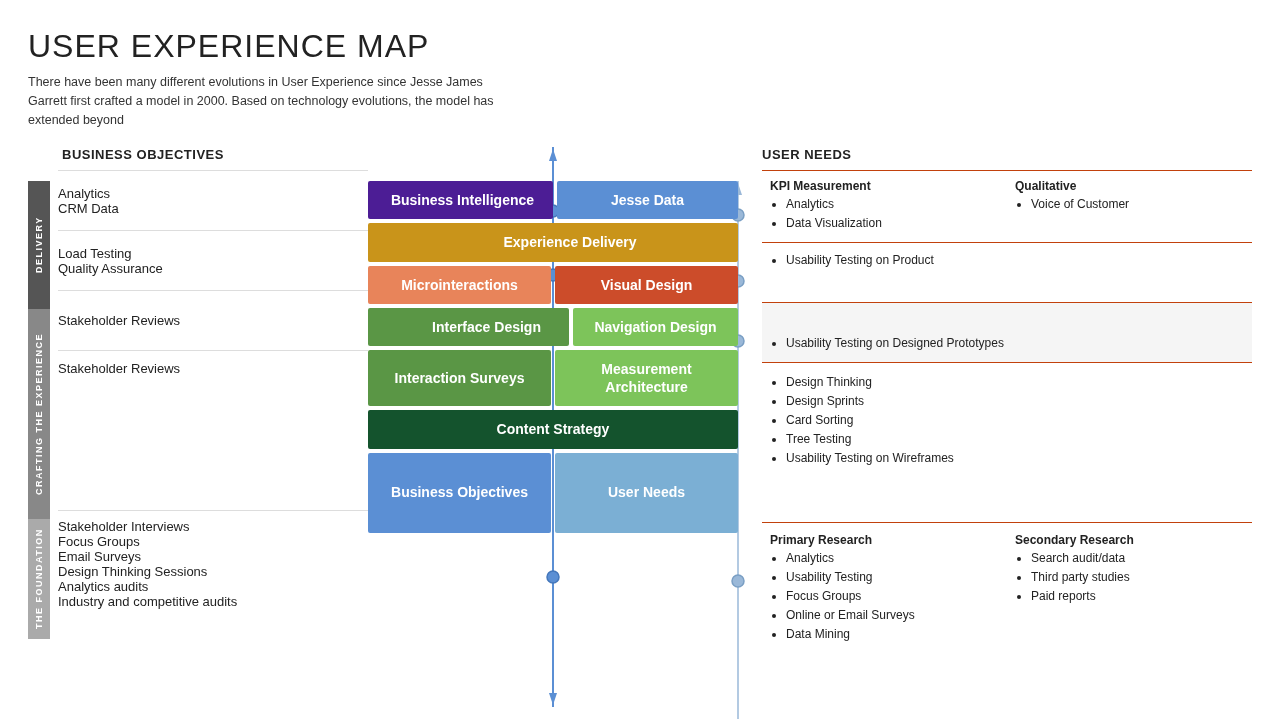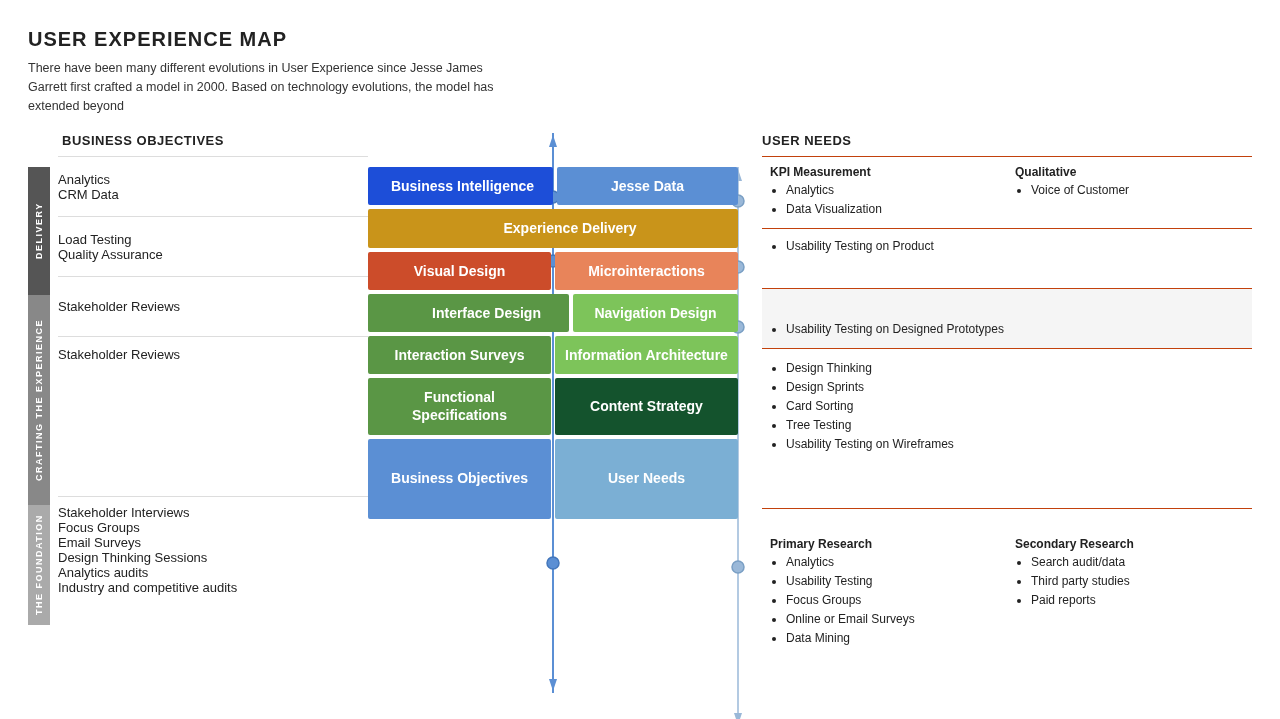--- a/index.html
+++ b/index.html
@@ -9,22 +9,22 @@
       font-size: 13px;
       color: #222;
       width: 1280px;
       min-height: 719px;
       overflow: hidden;
     }
     .page {
       padding: 28px 28px 20px 28px;
     }
     .title {
-      font-size: 20px;
-      font-weight: 700;
+      font-size: 32px;
+      font-weight: 400;
       letter-spacing: 1px;
       margin-bottom: 8px;
     }
     .subtitle {
       font-size: 12.5px;
       color: #333;
       max-width: 480px;
       line-height: 1.5;
       margin-bottom: 18px;
     }
@@ -113,21 +113,21 @@
       font-size: 14px;
       font-weight: 600;
       border-radius: 2px;
       padding: 10px 8px;
       line-height: 1.3;
     }
     .block.full { flex: 1; padding-left: 42px; }
     .block.half { flex: 1; }
 
     
-    .block-bi { background: #1d4ed8; padding-left: 12px; }
+    .block-bi { background: #4c1d95; padding-left: 12px; }
     .block-ud { background: #5b8fd4; }
     .block-ed { background: #b8860b; background: #c9941a; }
     .block-vd { background: #cc4c2a; }
     .block-mi { background: #e8845a; }
     .block-id { background: #5a9645; padding-left: 44px; }
     .block-nd { background: #7dc45a; }
     .block-ixd { background: #5a9645; }
     .block-ia { background: #7dc45a; }
     .block-fs { background: #5a9645; }
     .block-cs { background: #14532d; }
@@ -290,36 +290,35 @@
         <div class="block-row">
           <div class="block block-bi half">Business Intelligence</div>
           <div class="block block-ud half">Jesse Data</div>
         </div>
 
         <div class="block-row">
           <div class="block block-ed full">Experience Delivery</div>
         </div>
 
         <div class="block-row">
+          <div class="block block-mi half">Microinteractions</div>
           <div class="block block-vd half">Visual Design</div>
-          <div class="block block-mi half">Microinteractions</div>
         </div>
 
         <div class="block-row">
           <div class="block block-id half">Interface Design</div>
           <div class="block block-nd half">Navigation Design</div>
         </div>
 
         <div class="block-row">
           <div class="block block-ixd half">Interaction Surveys</div>
-          <div class="block block-ia half">Information Architecture</div>
-        </div>
-
-        <div class="block-row">
-          <div class="block block-fs half">Functional Specifications</div>
+          <div class="block block-ia half">Measurement Architecture</div>
+        </div>
+
+        <div class="block-row">
           <div class="block block-cs half">Content Strategy</div>
         </div>
 
         <div class="block-row">
           <div class="block block-bo half" style="min-height:80px;">Business Objectives</div>
           <div class="block block-un half" style="min-height:80px;">User Needs</div>
         </div>
       </div>
 
       <svg width="20" height="560" style="position:absolute; right:-10px; top:34px; pointer-events:none;">
@@ -375,21 +374,21 @@
             <ul>
               <li>Design Thinking</li>
               <li>Design Sprints</li>
               <li>Card Sorting</li>
               <li>Tree Testing</li>
               <li>Usability Testing on Wireframes</li>
             </ul>
           </div>
         </div>
 
-        <div class="right-row" style="min-height:120px; align-items:flex-start; padding-top:26px;">
+        <div class="right-row" style="min-height:120px; align-items:flex-start; padding-top:8px;">
           <div class="right-col">
             <div class="right-col-label">Primary Research</div>
             <ul>
               <li>Analytics</li>
               <li>Usability Testing</li>
               <li>Focus Groups</li>
               <li>Online or Email Surveys</li>
               <li>Data Mining</li>
             </ul>
           </div>

